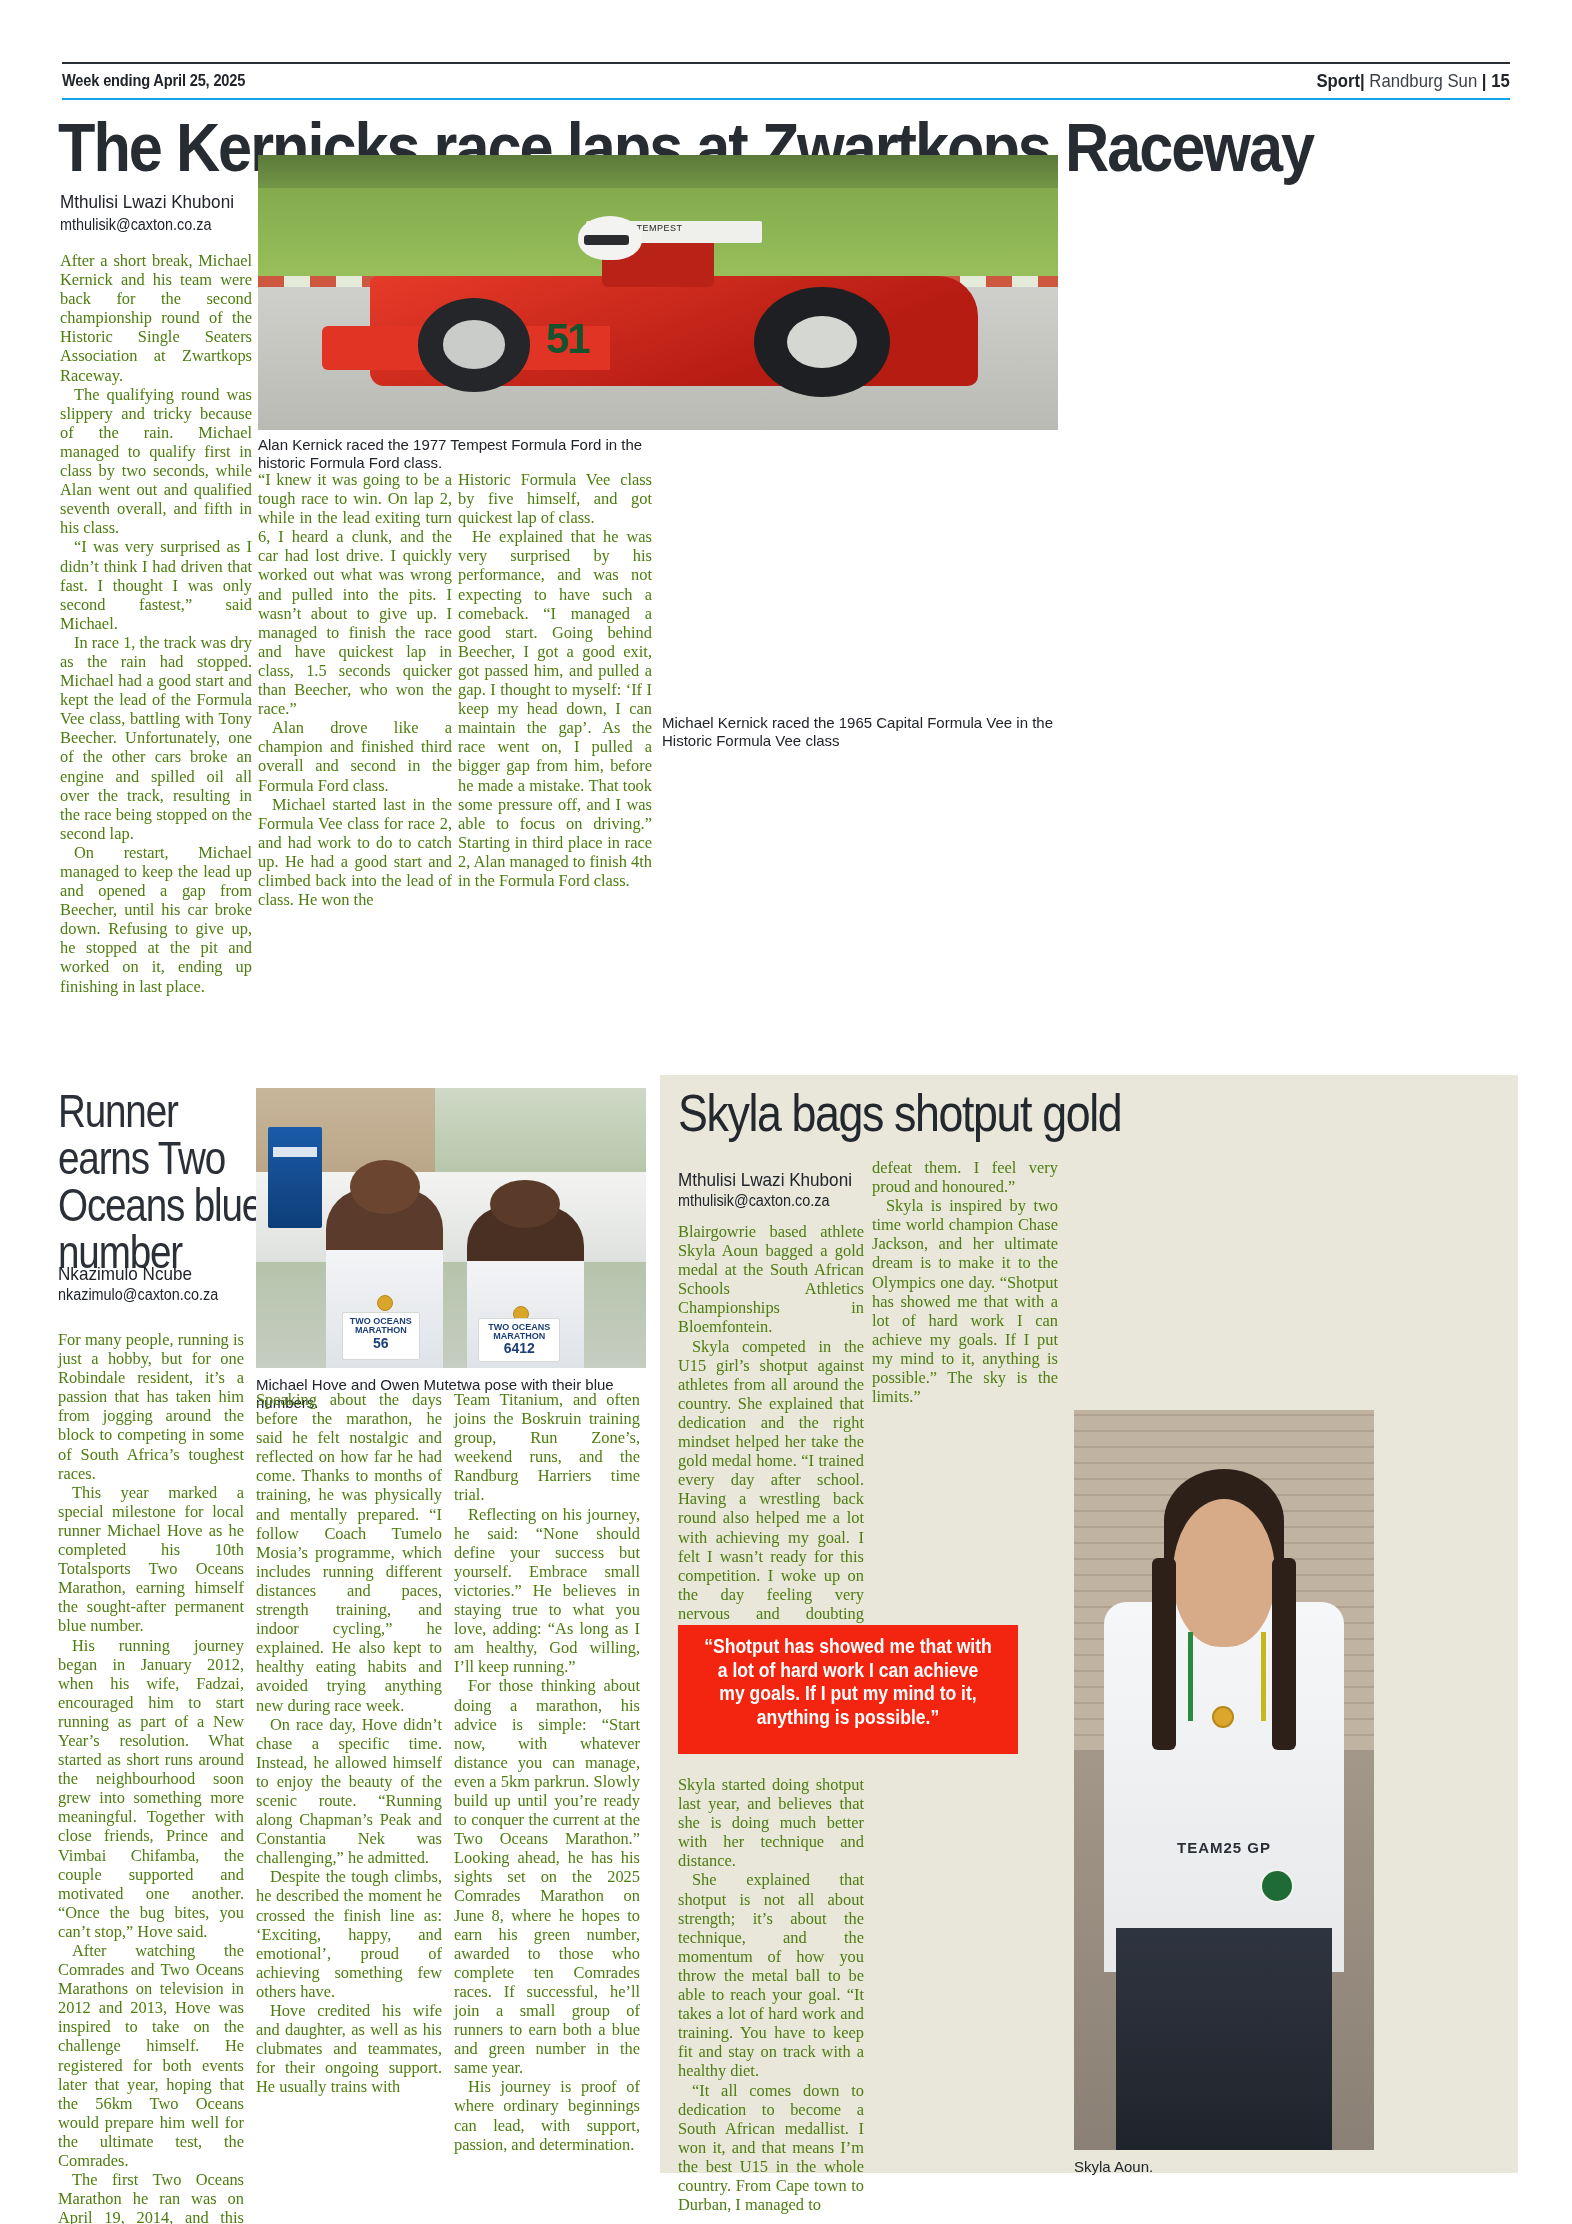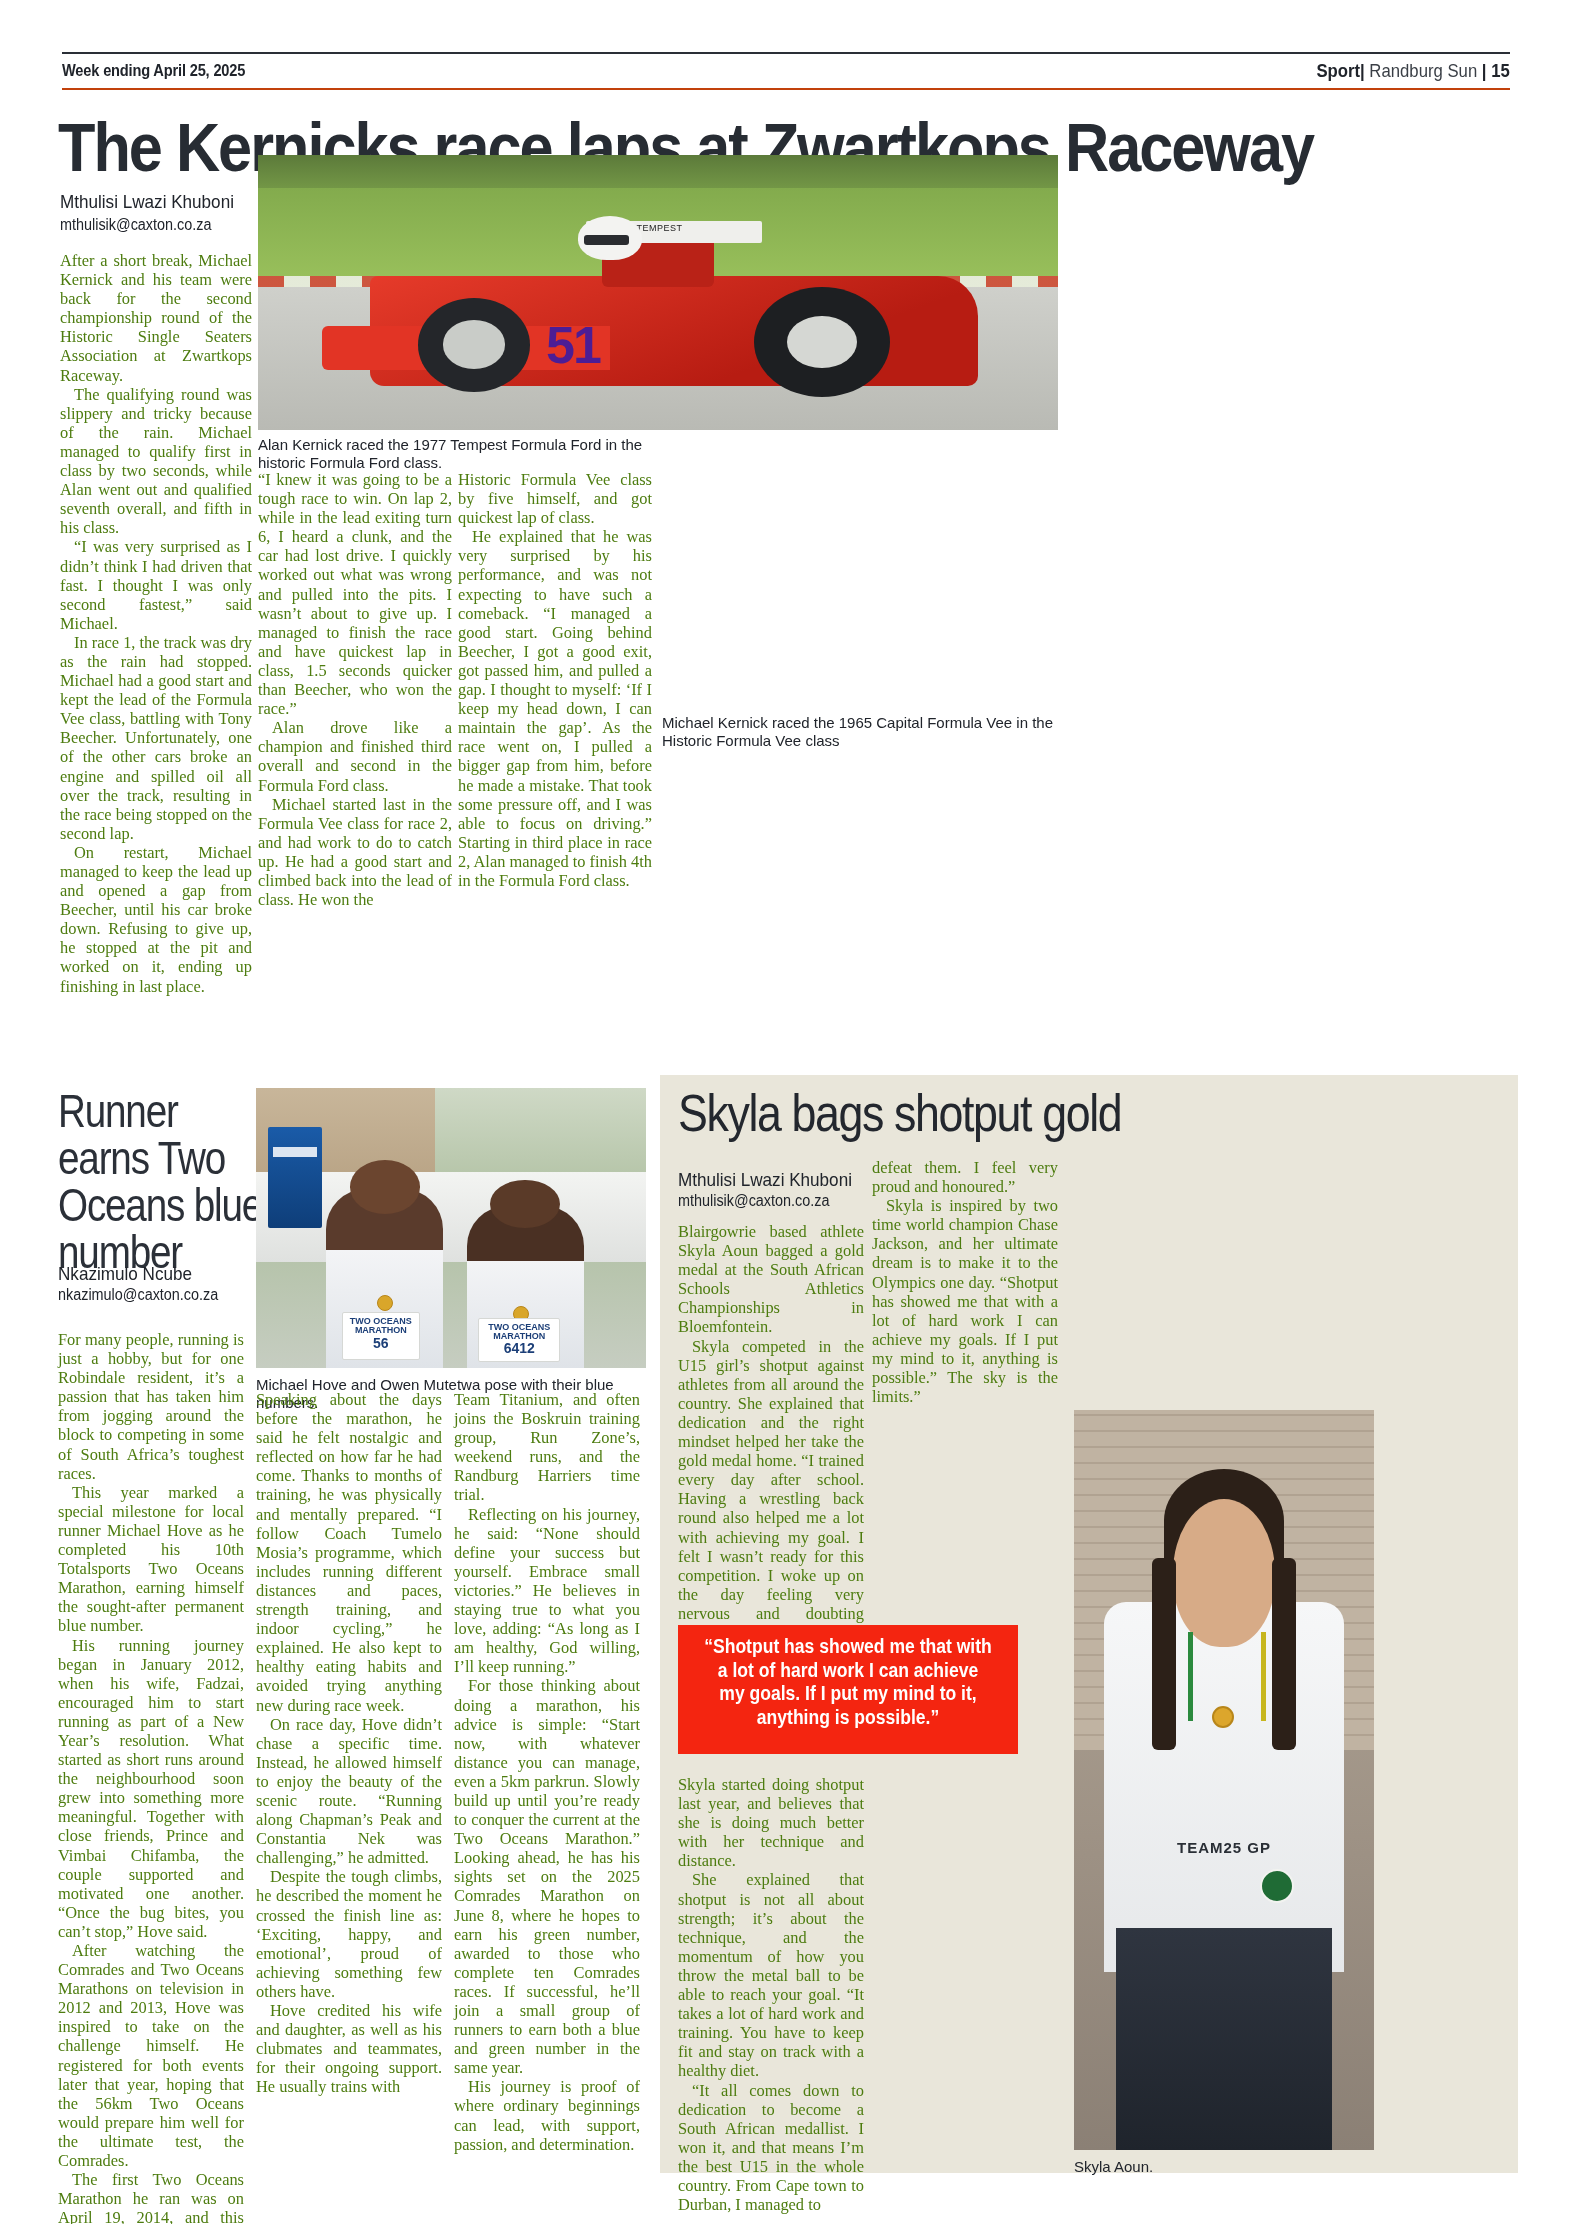--- a/index.html
+++ b/index.html
@@ -9,22 +9,22 @@
     background: #ffffff;
     font-family: "Liberation Serif", serif;
     color: #1f2329;
     position: relative;
     overflow: hidden;
   }
   .page { position:absolute; left:0; top:0; width:1572px; height:2224px; background:#fff; }
 
   
   .masthead {
-    position:absolute; left:62px; top:52px; width:1448px; height:38px;
-    border-top:2px solid #2a2f36; border-bottom:2px solid #c2410c;
+    position:absolute; left:62px; top:62px; width:1448px; height:38px;
+    border-top:2px solid #2a2f36; border-bottom:2px solid #0ea5e9;
     display:flex; align-items:center; justify-content:space-between;
   }
   .masthead .left {
     font-family:"Liberation Sans", sans-serif;
     font-weight:700; font-size:17px; letter-spacing:-0.2px;
     transform: scaleX(0.86); transform-origin:left center;
     color:#20242b;
   }
   .masthead .right {
     font-family:"Liberation Sans", sans-serif;
@@ -146,21 +146,21 @@
   .p1-car   { position:absolute; left:14%; top:44%; width:76%; height:40%;
               background:linear-gradient(160deg,#e63b2a,#b71c12 70%); border-radius:8px 40px 10px 14px; }
   .p1-nose  { position:absolute; left:8%; top:62%; width:36%; height:16%; background:#e23425; border-radius:6px 0 0 6px;}
   .p1-tyreA { position:absolute; left:20%; top:52%; width:14%; height:34%; background:#24262a; border-radius:50%; }
   .p1-tyreA i{ position:absolute; left:22%; top:24%; width:56%; height:52%; background:#c9ccc8; border-radius:50%;}
   .p1-tyreB { position:absolute; left:62%; top:48%; width:17%; height:40%; background:#1d1f22; border-radius:50%; }
   .p1-tyreB i{ position:absolute; left:24%; top:26%; width:52%; height:48%; background:#d5d7d3; border-radius:50%;}
   .p1-roll  { position:absolute; left:43%; top:28%; width:14%; height:20%; background:#b92217; border-radius:6px;}
   .p1-helm  { position:absolute; left:40%; top:22%; width:8%; height:16%; background:#f3f3f1; border-radius:50% 50% 45% 45%;}
   .p1-helm i{ position:absolute; left:10%; top:45%; width:70%; height:22%; background:#2a2c30; border-radius:3px;}
-  .p1-num   { position:absolute; left:36%; top:58%; font-family:"Liberation Sans",sans-serif; font-weight:700; font-size:52px; color:#4c1d95; letter-spacing:-2px;}
+  .p1-num   { position:absolute; left:36%; top:58%; font-family:"Liberation Sans",sans-serif; font-weight:700; font-size:42px; color:#14532d; letter-spacing:-2px;}
   .p1-strip { position:absolute; left:41%; top:24%; width:22%; height:8%; background:#efefec; border-radius:2px;}
   .p1-strip span{ position:absolute; left:6%; top:10%; font-family:"Liberation Sans",sans-serif; font-size:9px; color:#222; letter-spacing:.5px;}
 
   
   .p2-bg    { position:absolute; inset:0; background:linear-gradient(#9aa3a8,#cfd3d2 48%,#b8bdbb); }
   .p2-fence { position:absolute; left:0; top:0; width:100%; height:38%;
               background:
                 repeating-linear-gradient(90deg, rgba(90,96,100,.55) 0 2px, transparent 2px 14px),
                 repeating-linear-gradient(0deg, rgba(90,96,100,.45) 0 2px, transparent 2px 14px),
                 linear-gradient(#7d8a8e,#9aa6a9);}

